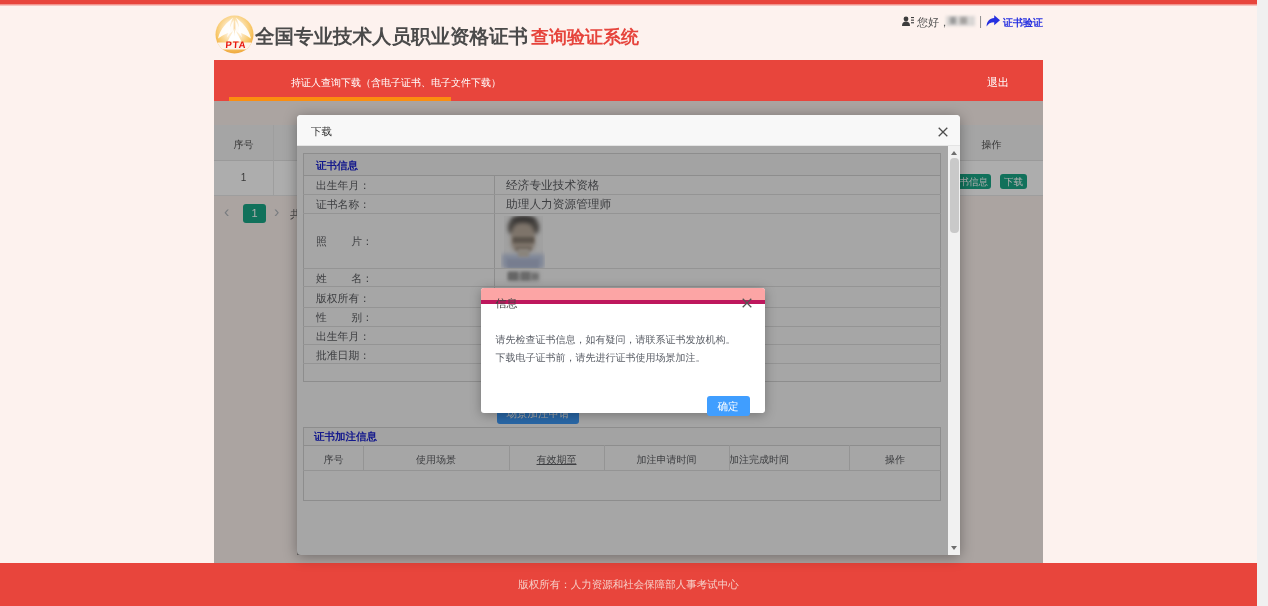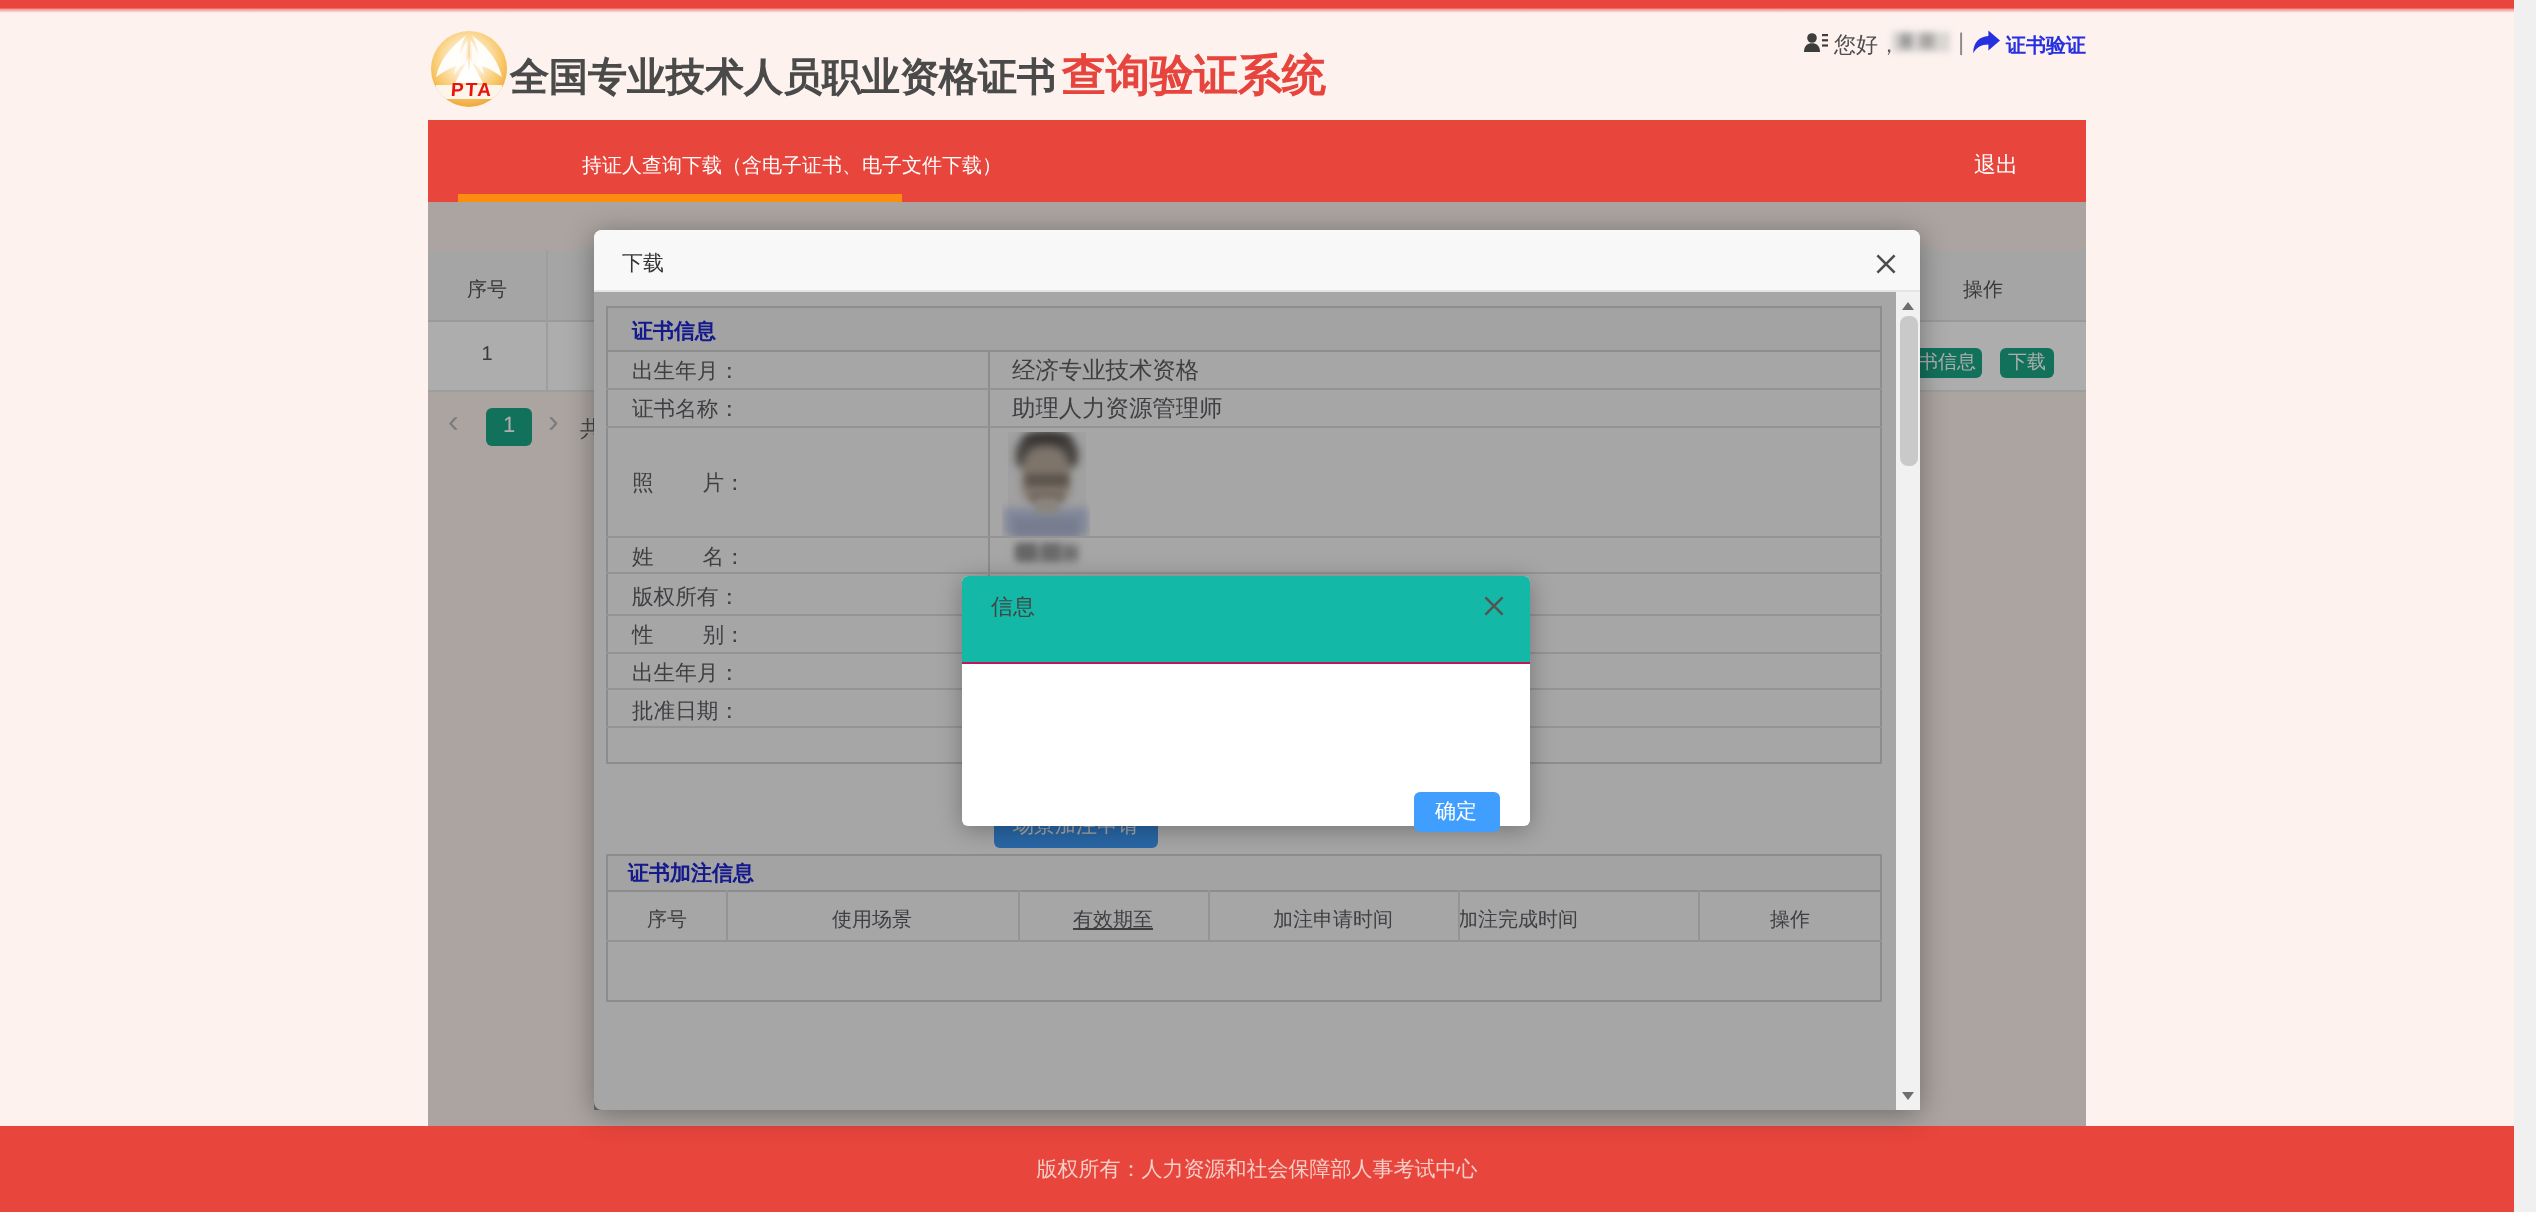--- a/index.html
+++ b/index.html
@@ -30,21 +30,21 @@
     <path d="M18.2,2.5 C12,7.5 5.5,13 3.0,23.5 C8.5,19.6 12.4,17.9 15.6,17.4 C14.0,12.1 15.6,6.8 18.2,2.5 Z" fill="#fff" opacity="0.92"></path>
     <path d="M20.8,2.5 C27,7.5 33.5,13 36.0,23.5 C30.5,19.6 26.6,17.9 23.4,17.4 C25.0,12.1 23.4,6.8 20.8,2.5 Z" fill="#fff" opacity="0.92"></path>
     <path d="M18.8,5 C15.5,10 13,16 12,22.5 C14,19.5 16,17.5 18.2,16.2 C18,12.5 18.2,8.5 18.8,5 Z" fill="#fff" opacity="0.85"></path>
     <path d="M20.2,5 C23.5,10 26,16 27,22.5 C25,19.5 23,17.5 20.8,16.2 C21,12.5 20.8,8.5 20.2,5 Z" fill="#fff" opacity="0.85"></path>
     <path d="M19.5,13.5 L12.5,26.5 L26.5,26.5 Z" fill="#fff"></path>
     <path d="M19.5,3 C19.2,10 19.2,16 19.5,21 C19.8,16 19.8,10 19.5,3 Z" fill="#f5c377"></path>
     <rect x="3" y="27.5" width="33" height="7" fill="#fdf4ea"></rect>
   </g>
   <text x="20.8" y="33.2" font-size="9.5" font-weight="bold" letter-spacing="0.9" text-anchor="middle" fill="#e8140c" transform="skewX(-4) translate(2.3,0)">PTA</text>
 </svg>
-<div class="abs" style="left:255px;top:23px;font-size:19.5px;font-weight:bold;color:#4a4a4a;letter-spacing:0;">全国专业技术人员职业资格证书<span style="font-size:22px;color:#e6443c;margin-left:3px;">查询验证系统</span></div>
+<div class="abs" style="left:255px;top:23px;font-size:19.5px;font-weight:bold;color:#4a4a4a;letter-spacing:0;">全国专业技术人员职业资格证书<span style="font-size:18px;color:#e6443c;margin-left:3px;">查询验证系统</span></div>
 
 <svg class="abs" style="left:902px;top:16px;" width="12" height="11" viewBox="0 0 12 11">
   <circle cx="4" cy="3" r="2.4" fill="#3d3d3d"></circle>
   <path d="M0,10 C0,6.8 1.8,5.6 4,5.6 C6.2,5.6 8,6.8 8,10 Z" fill="#3d3d3d"></path>
   <rect x="9" y="1" width="3" height="1.1" fill="#3d3d3d"></rect>
   <rect x="9" y="3.6" width="3" height="1.1" fill="#3d3d3d"></rect>
   <rect x="9" y="6.2" width="3" height="1.1" fill="#3d3d3d"></rect>
 </svg>
 <div class="abs" style="left:917px;top:15px;font-size:11px;color:#4e4e4e;">您好，</div>
 <div class="abs" style="left:946px;top:16px;width:29px;height:10px;background:#d9d6d4;filter:blur(1.5px);"></div>
@@ -164,23 +164,24 @@
   <div class="abs" style="left:66px;top:299px;width:1px;height:25px;background:#e4e4e4;"></div>
   <div class="abs" style="left:212px;top:299px;width:1px;height:25px;background:#e4e4e4;"></div>
   <div class="abs" style="left:307px;top:299px;width:1px;height:25px;background:#e4e4e4;"></div>
   <div class="abs" style="left:432px;top:299px;width:1px;height:25px;background:#e4e4e4;"></div>
   <div class="abs" style="left:552px;top:299px;width:1px;height:25px;background:#e4e4e4;"></div>
 </div>
 
 <div class="abs" style="left:297px;top:146px;width:651px;height:409px;background:rgba(0,0,0,0.35);z-index:25;"></div>
 
 <div class="abs" style="left:480.5px;top:288px;width:284px;height:124.5px;background:#fff;border-radius:3px;box-shadow:0 2px 12px rgba(0,0,0,0.3);z-index:30;">
-  <div style="height:44px;background:#14b8a6;border-bottom:1px solid #be185d;border-radius:3px 3px 0 0;position:relative;">
+  <div style="height:16px;background:#fca5a5;border-bottom:4px solid #be185d;border-radius:3px 3px 0 0;position:relative;">
     <div class="abs" style="left:15px;top:8px;font-size:11px;color:#444;">信息</div>
     <svg class="abs" style="left:261px;top:10px;" width="10" height="10" viewBox="0 0 10 10">
         <path d="M0.7,0.7 L9.3,9.3 M9.3,0.7 L0.7,9.3" stroke="#555" stroke-width="1.3"></path>
       </svg>
   </div>
+  <div class="abs" style="left:15px;top:43px;font-size:10px;color:#5a5e66;line-height:17.5px;">请先检查证书信息，如有疑问，请联系证书发放机构。<br>下载电子证书前，请先进行证书使用场景加注。</div>
   <div class="abs" style="left:226px;top:108px;width:43px;height:20px;background:#409eff;border-radius:3px;color:#fff;font-size:10.5px;text-align:center;line-height:20px;">确定</div>
 </div>
 
 <div class="abs" style="left:0;top:562.5px;width:1257px;height:43.5px;background:#e8453c;z-index:5;"></div>
 <div class="abs" style="left:0;top:578px;width:1257px;text-align:center;font-size:10.5px;color:#f6cfc8;z-index:6;">版权所有：人力资源和社会保障部人事考试中心</div>
 
 </body></html>

